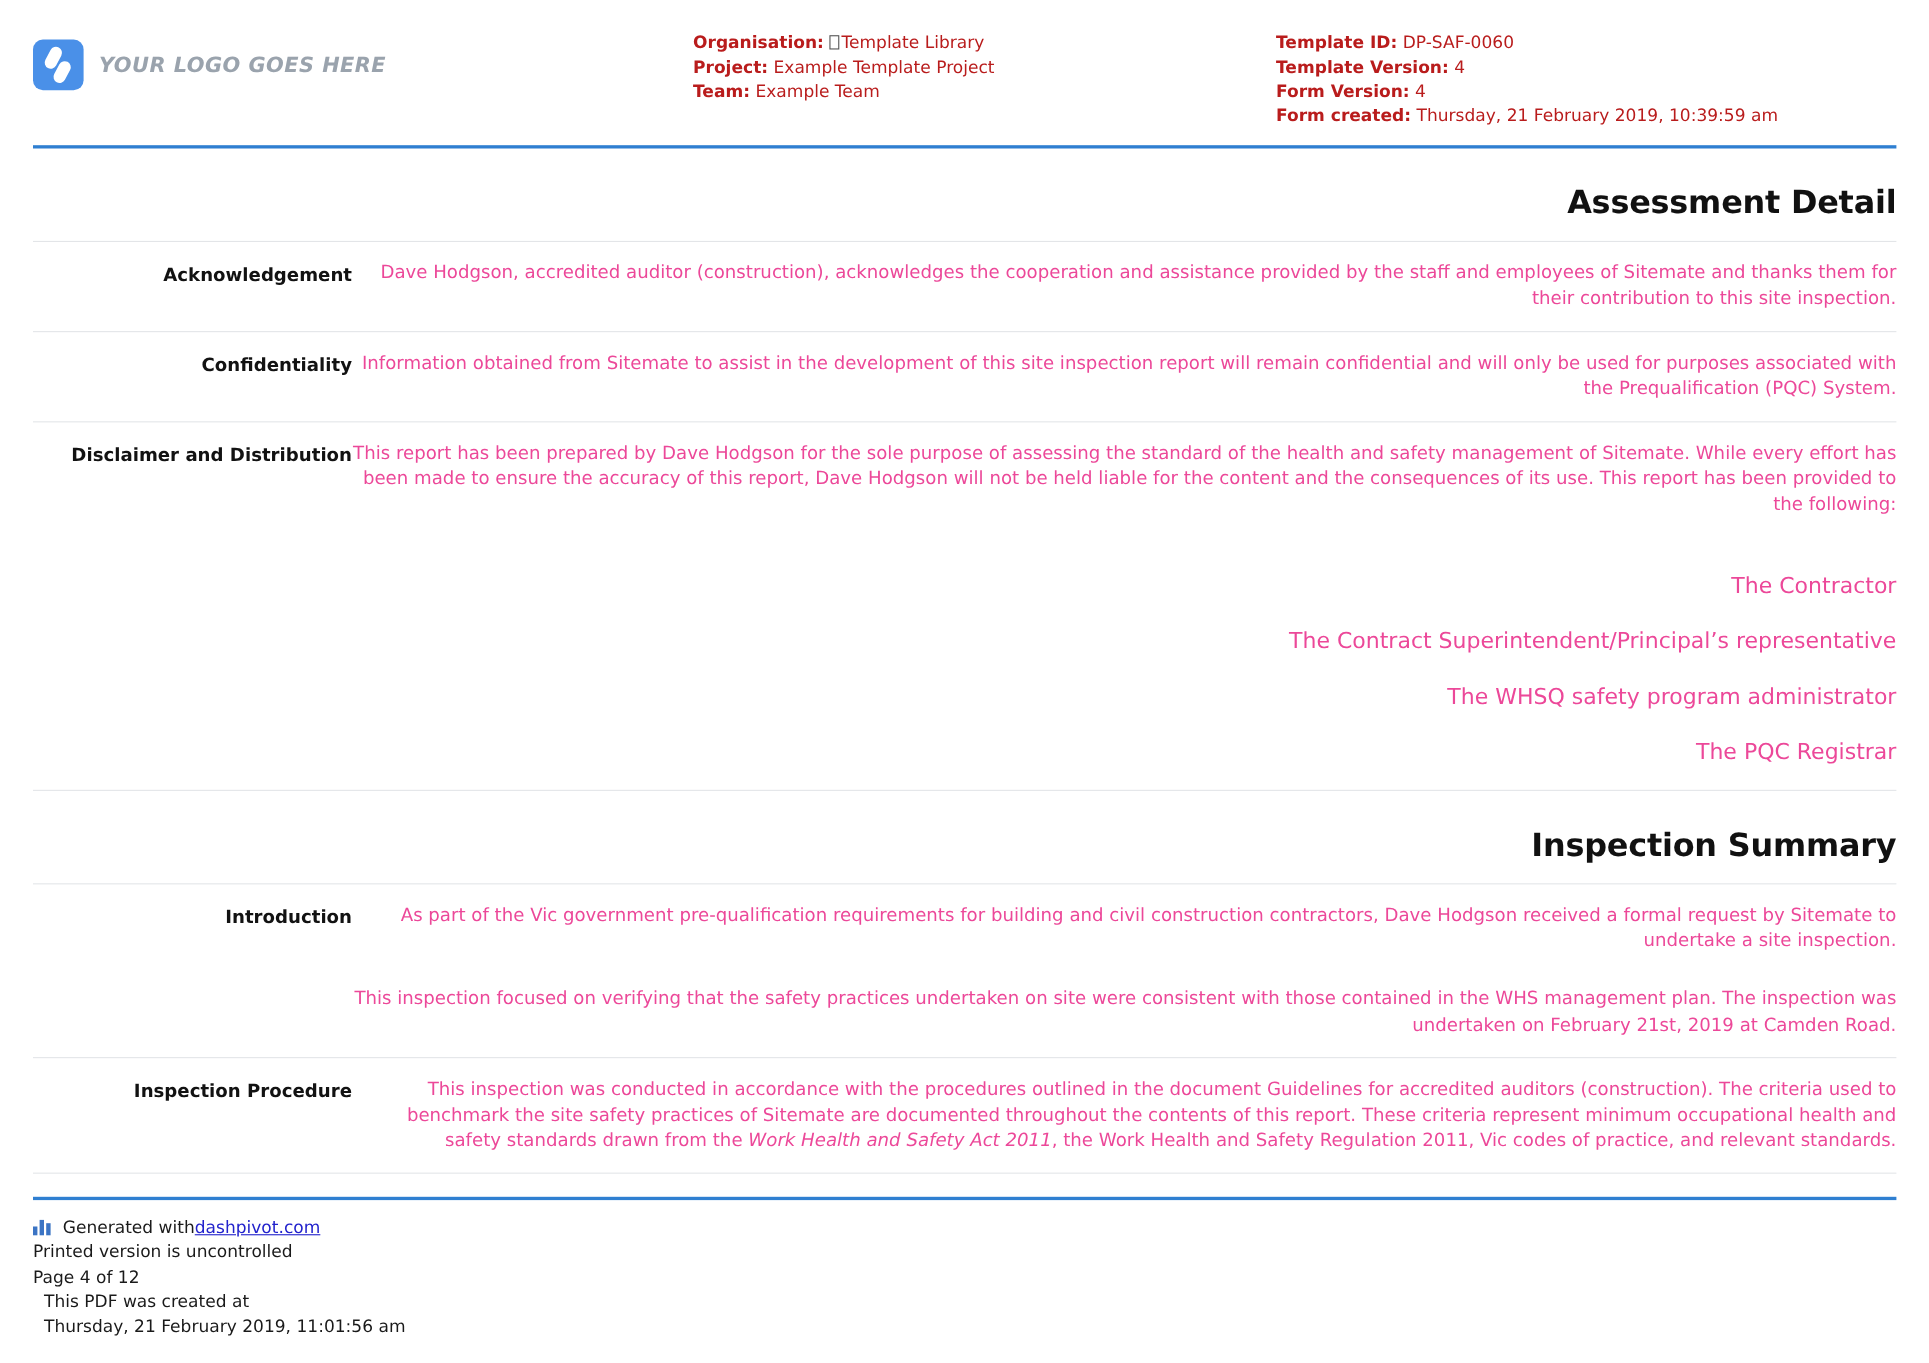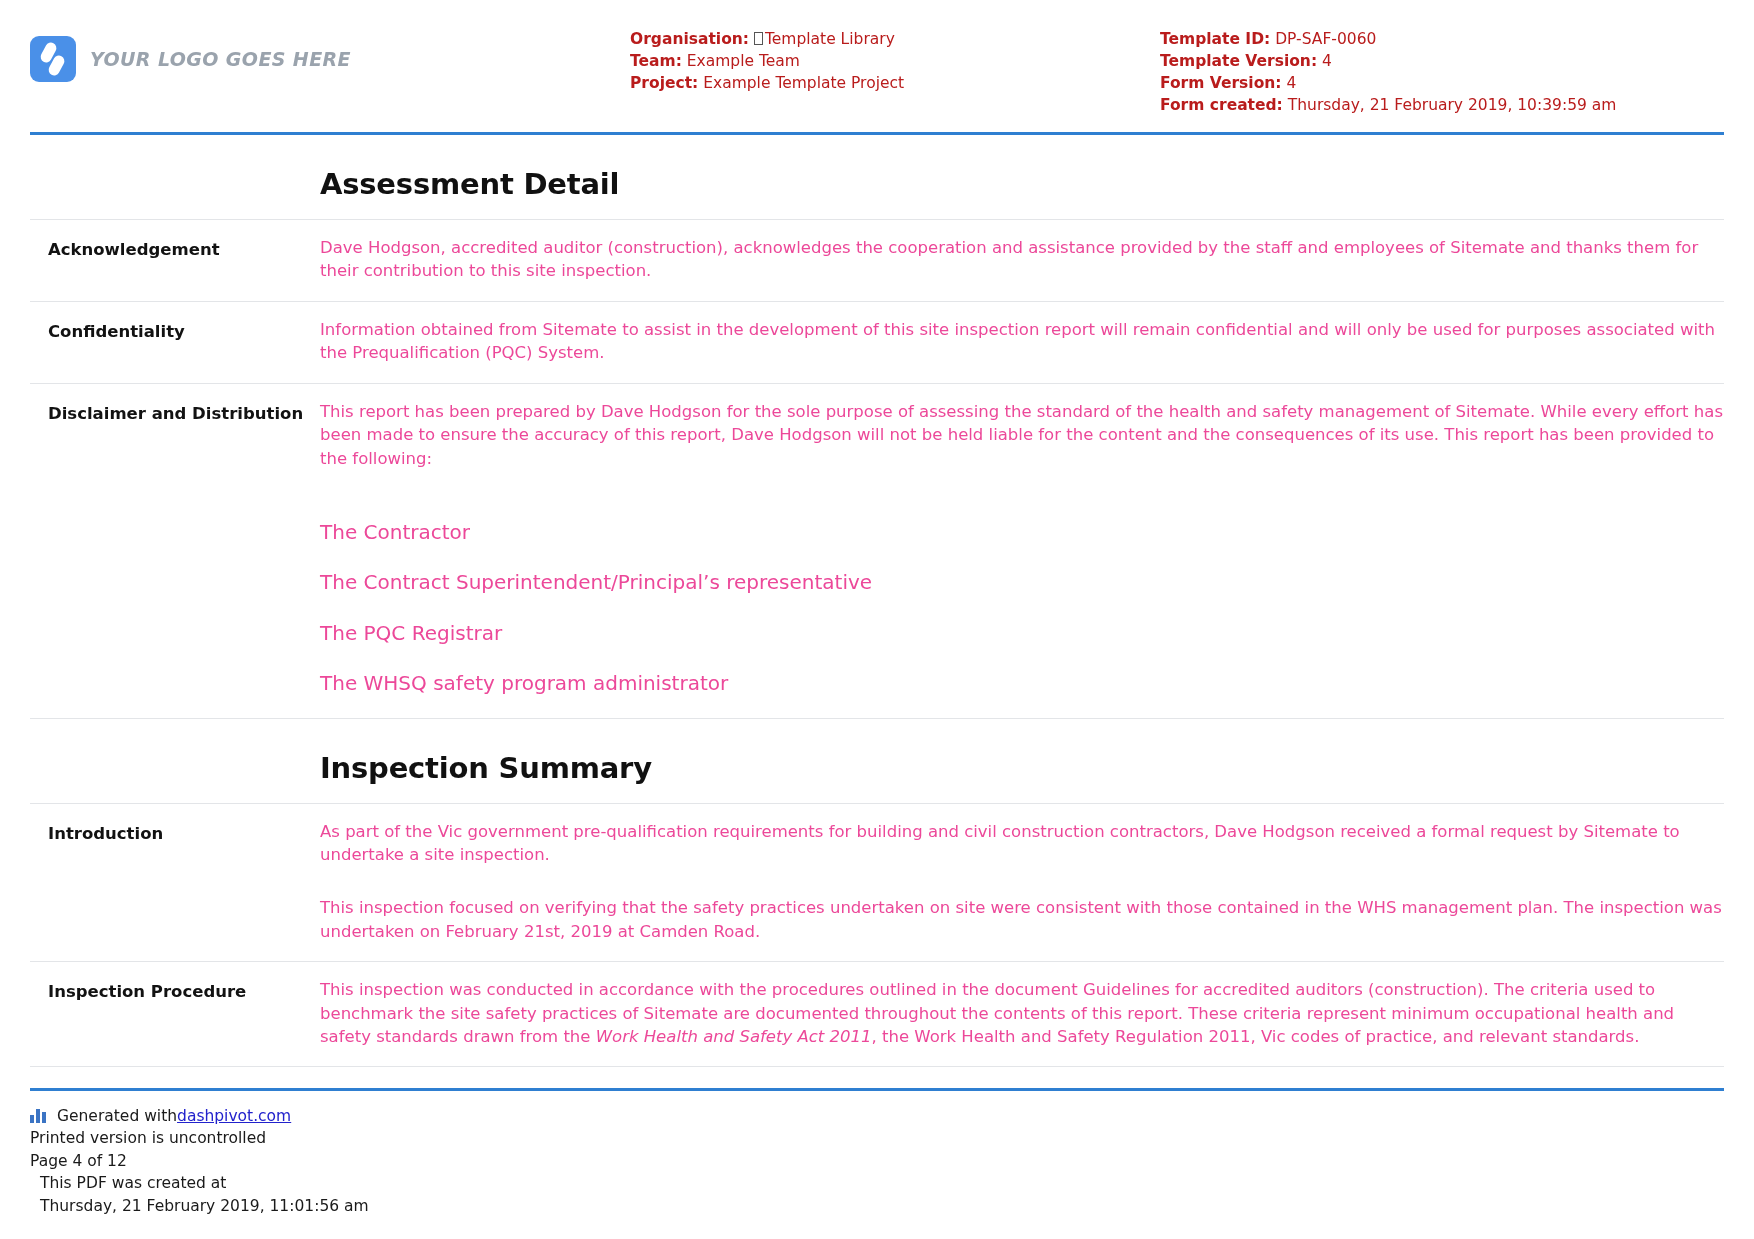--- a/index.html
+++ b/index.html
@@ -84,20 +84,21 @@
 
   .rule-top {
     height: 3px;
     background: #2f7fd1;
     margin: 4px 30px 0 30px;
   }
 
   
   .body {
     padding: 0 30px;
+    text-align: right;
   }
   .section-title {
     font-size: 29px;
     font-weight: bold;
     color: #111;
     margin-left: 290px;
     padding-top: 32px;
     padding-bottom: 18px;
     letter-spacing: -0.2px;
   }
@@ -191,26 +192,26 @@
       </div>
       <div class="brand-text">YOUR LOGO GOES HERE</div>
     </div>
 
     <div class="meta-col meta-mid">
       <div class="meta-line">
         <span class="k">Organisation:</span>
         <span class="tofu"></span><span>Template Library</span>
       </div>
       <div class="meta-line">
+        <span class="k">Project:</span>
+        <span>Example Template Project</span>
+      </div>
+      <div class="meta-line">
         <span class="k">Team:</span>
         <span>Example Team</span>
-      </div>
-      <div class="meta-line">
-        <span class="k">Project:</span>
-        <span>Example Template Project</span>
       </div>
     </div>
 
     <div class="meta-col meta-right">
       <div class="meta-line">
         <span class="k">Template ID:</span>
         <span>DP-SAF-0060</span>
       </div>
       <div class="meta-line">
         <span class="k">Template Version:</span>
@@ -247,22 +248,22 @@
         </div>
       </div>
       <div class="hr"></div>
       <div class="row">
         <div class="label">Disclaimer and Distribution</div>
         <div class="content">
           <p>This report has been prepared by Dave Hodgson for the sole purpose of assessing the standard of the health and safety management of Sitemate. While every effort has been made to ensure the accuracy of this report, Dave Hodgson will not be held liable for the content and the consequences of its use. This report has been provided to the following:</p>
           <div class="dist-list">
             <div class="dist-item">The Contractor</div>
             <div class="dist-item">The Contract Superintendent/Principal’s representative</div>
+            <div class="dist-item">The WHSQ safety program administrator</div>
             <div class="dist-item">The PQC Registrar</div>
-            <div class="dist-item">The WHSQ safety program administrator</div>
           </div>
         </div>
       </div>
       <div class="hr"></div>
       <div class="section-title">Inspection Summary</div>
       <div class="hr"></div>
       <div class="row">
         <div class="label">Introduction</div>
         <div class="content">
           <p>As part of the Vic government pre-qualification requirements for building and civil construction contractors, Dave Hodgson received a formal request by Sitemate to undertake a site inspection.</p>

